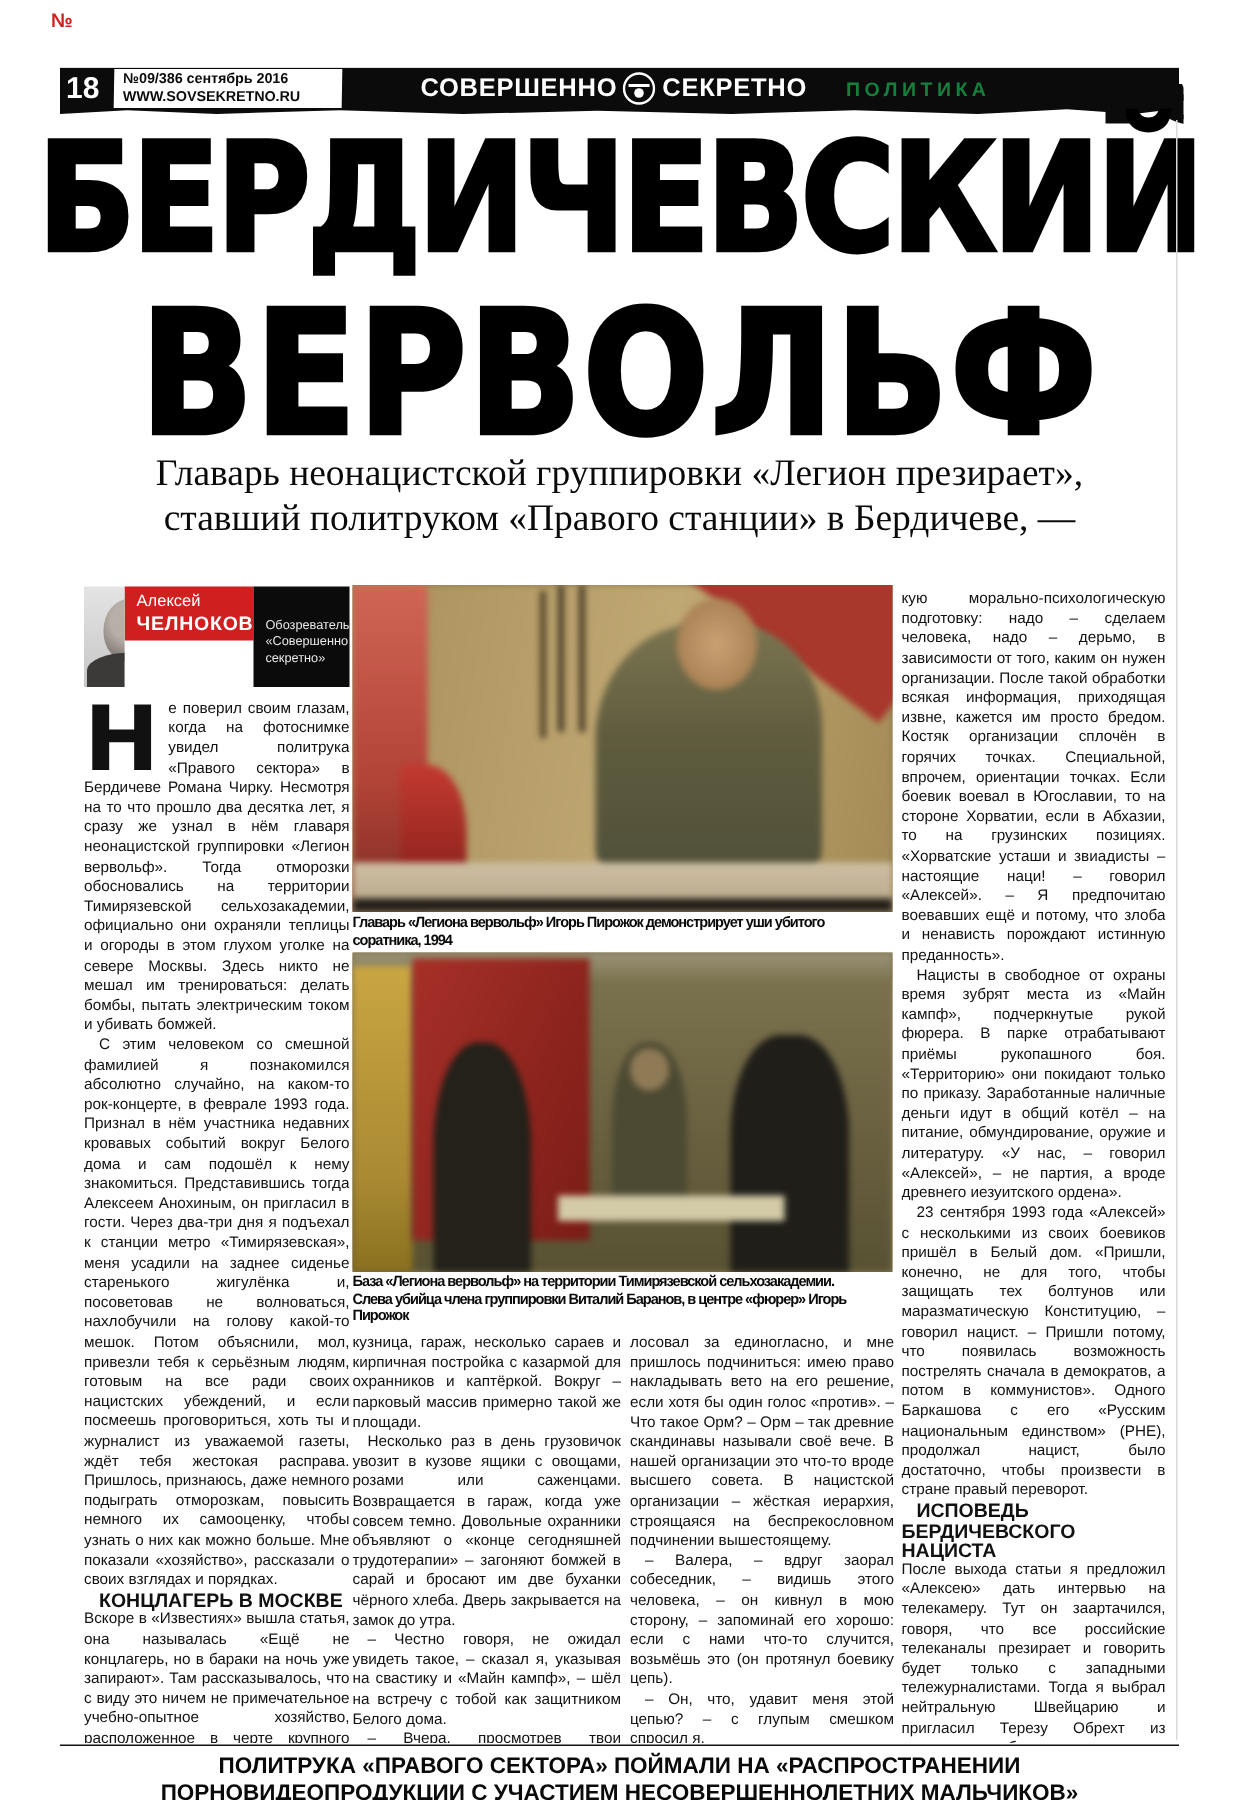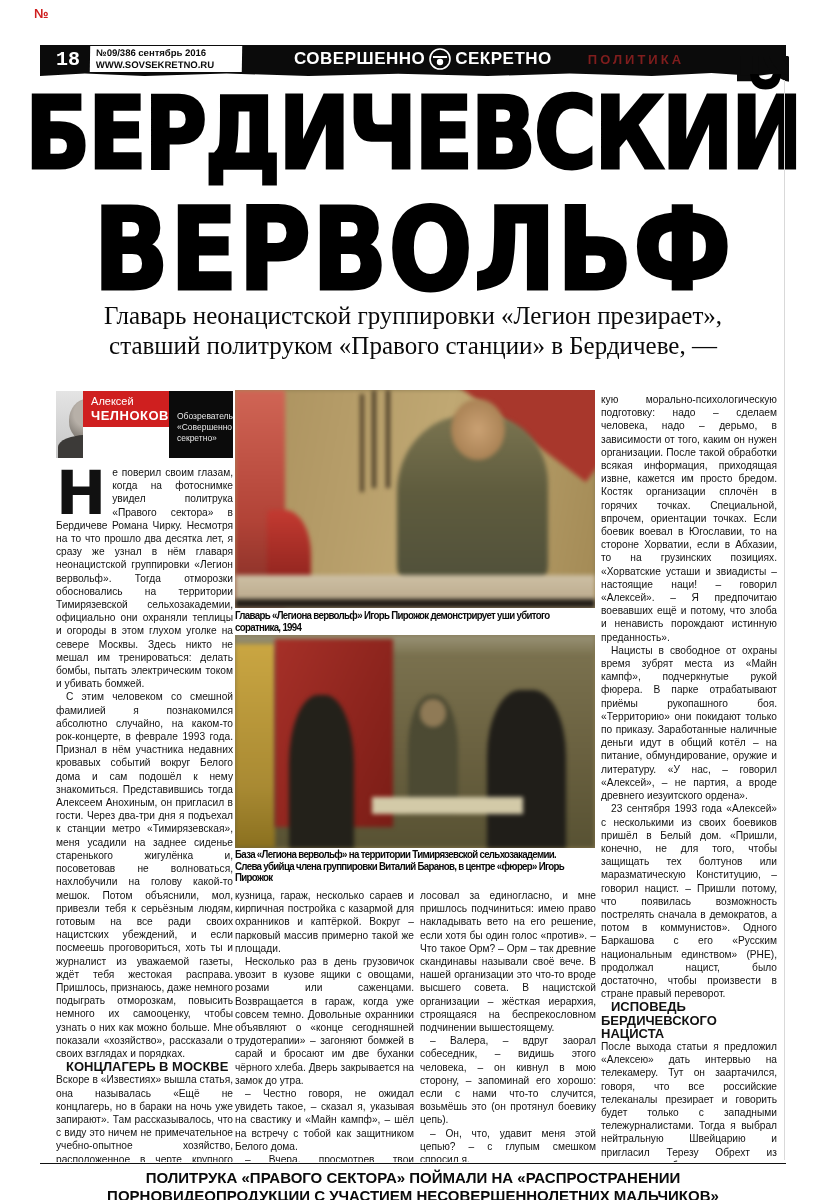--- a/index.html
+++ b/index.html
@@ -11,27 +11,27 @@
   .corner-mark{position:absolute;left:34px;top:6px;color:#cf1f1f;font-size:13px;font-weight:bold;}
   .corner-frag{position:absolute;left:737px;top:56px;width:52px;height:46px;overflow:hidden;}
   .corner-frag span{position:relative;top:-58px;left:-8px;font-size:96px;font-weight:900;color:#0b0b0b;
     -webkit-text-stroke:6px #0b0b0b;line-height:1;font-family:"DejaVu Sans",sans-serif;}
   
   .topbar{
     position:absolute;left:40px;top:45px;width:746px;height:31px;background:#0b0b0b;
     clip-path:polygon(0 0,100% 0,100% 88%,96% 100%,90% 90%,82% 100%,71% 92%,60% 100%,48% 93%,36% 100%,25% 92%,14% 100%,6% 92%,0 100%);
   }
   .topbar-inner{position:absolute;left:40px;top:45px;width:746px;height:28px;display:flex;align-items:center;}
-  .pagenum{color:#fff;font-size:20px;font-weight:bold;padding:0 10px 0 16px;letter-spacing:0;font-family:Liberation Mono, monospace;}
+  .pagenum{color:#fff;font-size:20px;font-weight:bold;padding:0 10px 0 4px;letter-spacing:0;}
   .issuebox{background:#fff;color:#0b0b0b;width:152px;height:26px;padding:1px 6px 0 6px;line-height:12px;
     font-size:9.5px;font-weight:bold;box-sizing:border-box;transform:skewX(-1deg);}
   .logo{display:flex;align-items:center;margin-left:52px;color:#fff;font-weight:bold;font-size:17px;
     letter-spacing:.5px;font-family:"Liberation Sans",sans-serif;white-space:nowrap;text-align:right;}
   .logo .logo-ic{width:22px;height:22px;margin:0 4px;display:inline-block;}
-  .section-label{color:#7f1d1d;font-weight:bold;font-size:13px;letter-spacing:3px;margin-left:36px;}
+  .section-label{color:#15803d;font-weight:bold;font-size:13px;letter-spacing:3px;margin-left:26px;}
   
   .headline1,.headline2{
     position:absolute;left:40px;width:746px;text-align:center;color:#000;font-weight:900;
     font-family:"DejaVu Sans",sans-serif;line-height:1;-webkit-text-stroke:2.5px #000;
   }
   .headline1{top:84px;font-size:82px;letter-spacing:-2px;transform:scale(1.04,1.22);transform-origin:50% 0;}
   .headline2{top:192px;font-size:97px;letter-spacing:1px;transform:scale(1.02,1.18);transform-origin:50% 0;}
   .subheadline{
     position:absolute;left:40px;top:301px;width:746px;text-align:center;
     font-family:"Liberation Serif",serif;font-size:25px;line-height:30px;color:#0a0a0a;

